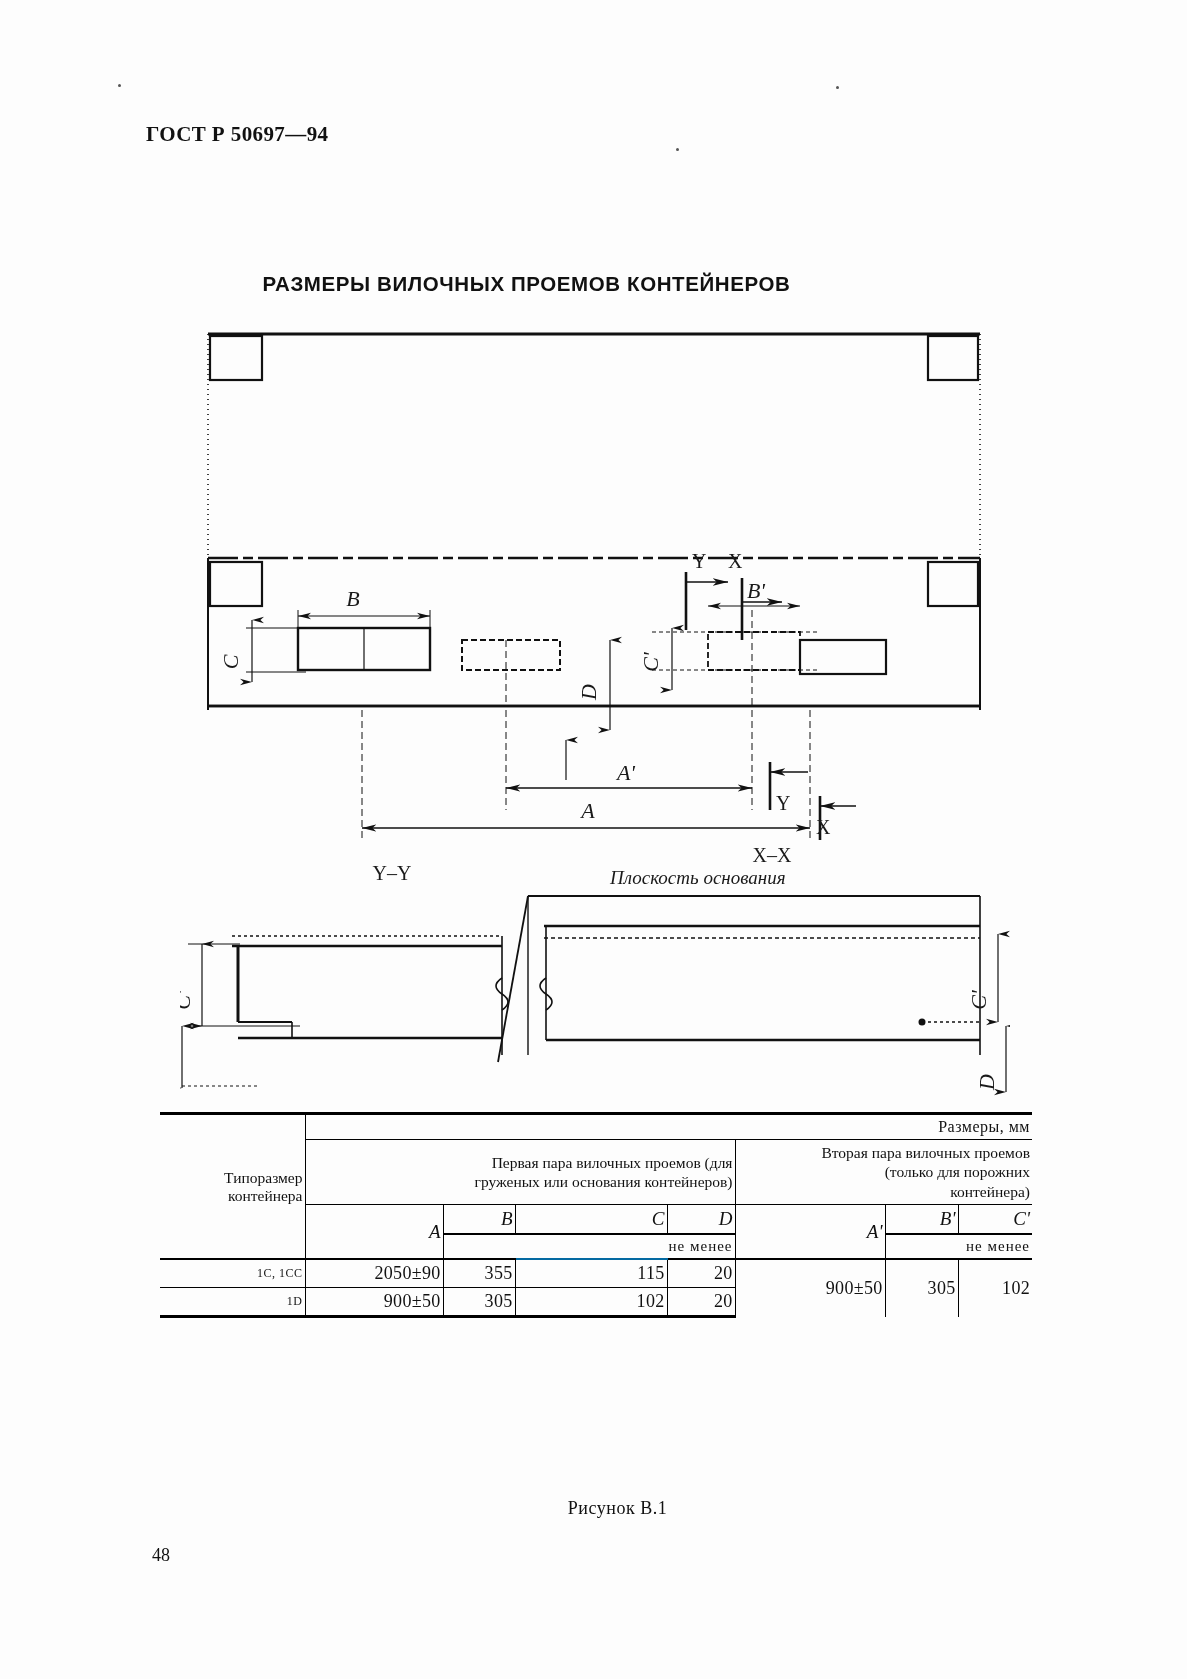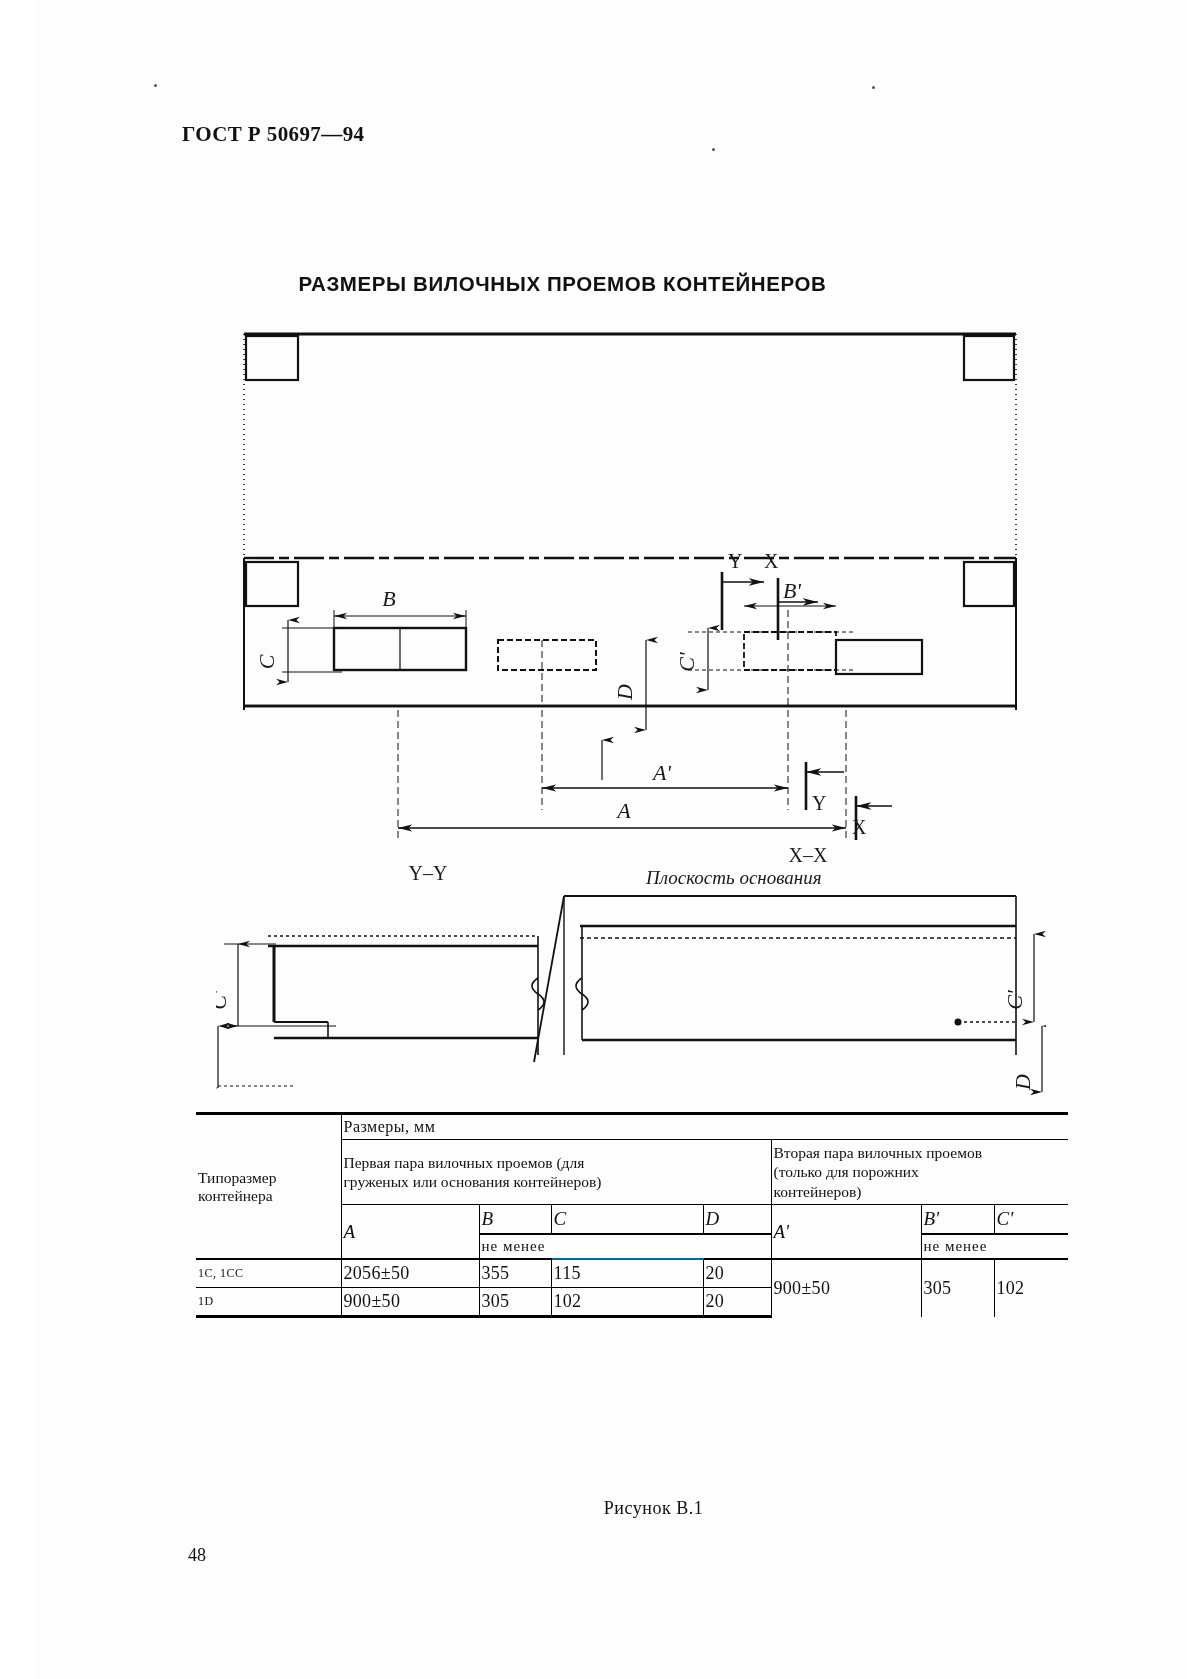--- a/index.html
+++ b/index.html
@@ -14,21 +14,20 @@
     position: relative;
     font-family: "Liberation Serif", "DejaVu Serif", serif;
     color: #111;
     overflow: hidden;
   }
 
   .page {
     position: absolute;
     inset: 0;
     background: #fdfdfd;
-    margin-left: 36px;
   }
 
   
   .gost-code {
     position: absolute;
     left: 146px;
     top: 122px;
     font-family: "Liberation Serif", serif;
     font-weight: bold;
     font-size: 21px;
@@ -100,21 +99,21 @@
   }
   table.spec {
     border-collapse: collapse;
     width: 872px;
     font-family: "Liberation Serif", serif;
     font-size: 15.5px;
     color: #111;
   }
   table.spec td, table.spec th {
     border: 1px solid #000;
-    text-align: left;
+    text-align: right;
     vertical-align: middle;
     font-weight: normal;
     padding: 3px 2px;
   }
   .tbl-top { border-top: 3px solid #000 !important; }
   .tbl-bot { border-bottom: 3px solid #000 !important; }
   .no-left  { border-left: none !important; }
   .no-right { border-right: none !important; }
   .no-bottom{ border-bottom: none !important; }
   .thick-b { border-bottom: 2px solid #000 !important; }
@@ -363,42 +362,42 @@
         </tr>
 
         <tr>
           <td class="hdr-group" colspan="4">
             <div>Первая пара вилочных проемов (для</div>
             <div>груженых или основания контейнеров)</div>
           </td>
           <td class="hdr-group no-right" colspan="3">
             <div>Вторая пара вилочных проемов</div>
             <div>(только для порожних</div>
-            <div>контейнеров)</div>
+            <div>контейнера)</div>
           </td>
         </tr>
 
         <tr>
           <td class="dim-letter no-bottom" rowspan="2">A</td>
           <td class="dim-letter thick-b">B</td>
           <td class="dim-letter thick-b">C</td>
           <td class="dim-letter thick-b">D</td>
           <td class="dim-letter no-bottom" rowspan="2">A'</td>
           <td class="dim-letter thick-b">B'</td>
           <td class="dim-letter thick-b no-right">C'</td>
         </tr>
 
         <tr>
           <td class="ne-menee no-bottom" colspan="3">не  менее</td>
           <td class="ne-menee no-bottom no-right" colspan="2">не  менее</td>
         </tr>
 
         <tr>
           <td class="datacell rowlabel no-left" style="border-top:2px solid #000;">1C, 1CC</td>
-          <td class="datacell" style="border-top:2px solid #000;">2056±50</td>
+          <td class="datacell" style="border-top:2px solid #000;">2050±90</td>
           <td class="datacell" style="border-top:2px solid #000;">355</td>
           <td class="datacell" style="border-top:2px solid #0369a1;">115</td>
           <td class="datacell" style="border-top:2px solid #000;">20</td>
           <td class="datacell no-bottom" style="border-top:2px solid #000;" rowspan="2">900±50</td>
           <td class="datacell no-bottom" style="border-top:2px solid #000;" rowspan="2">305</td>
           <td class="datacell no-right no-bottom" style="border-top:2px solid #000;" rowspan="2">102</td>
         </tr>
 
         <tr>
           <td class="datacell rowlabel no-left tbl-bot">1D</td>

